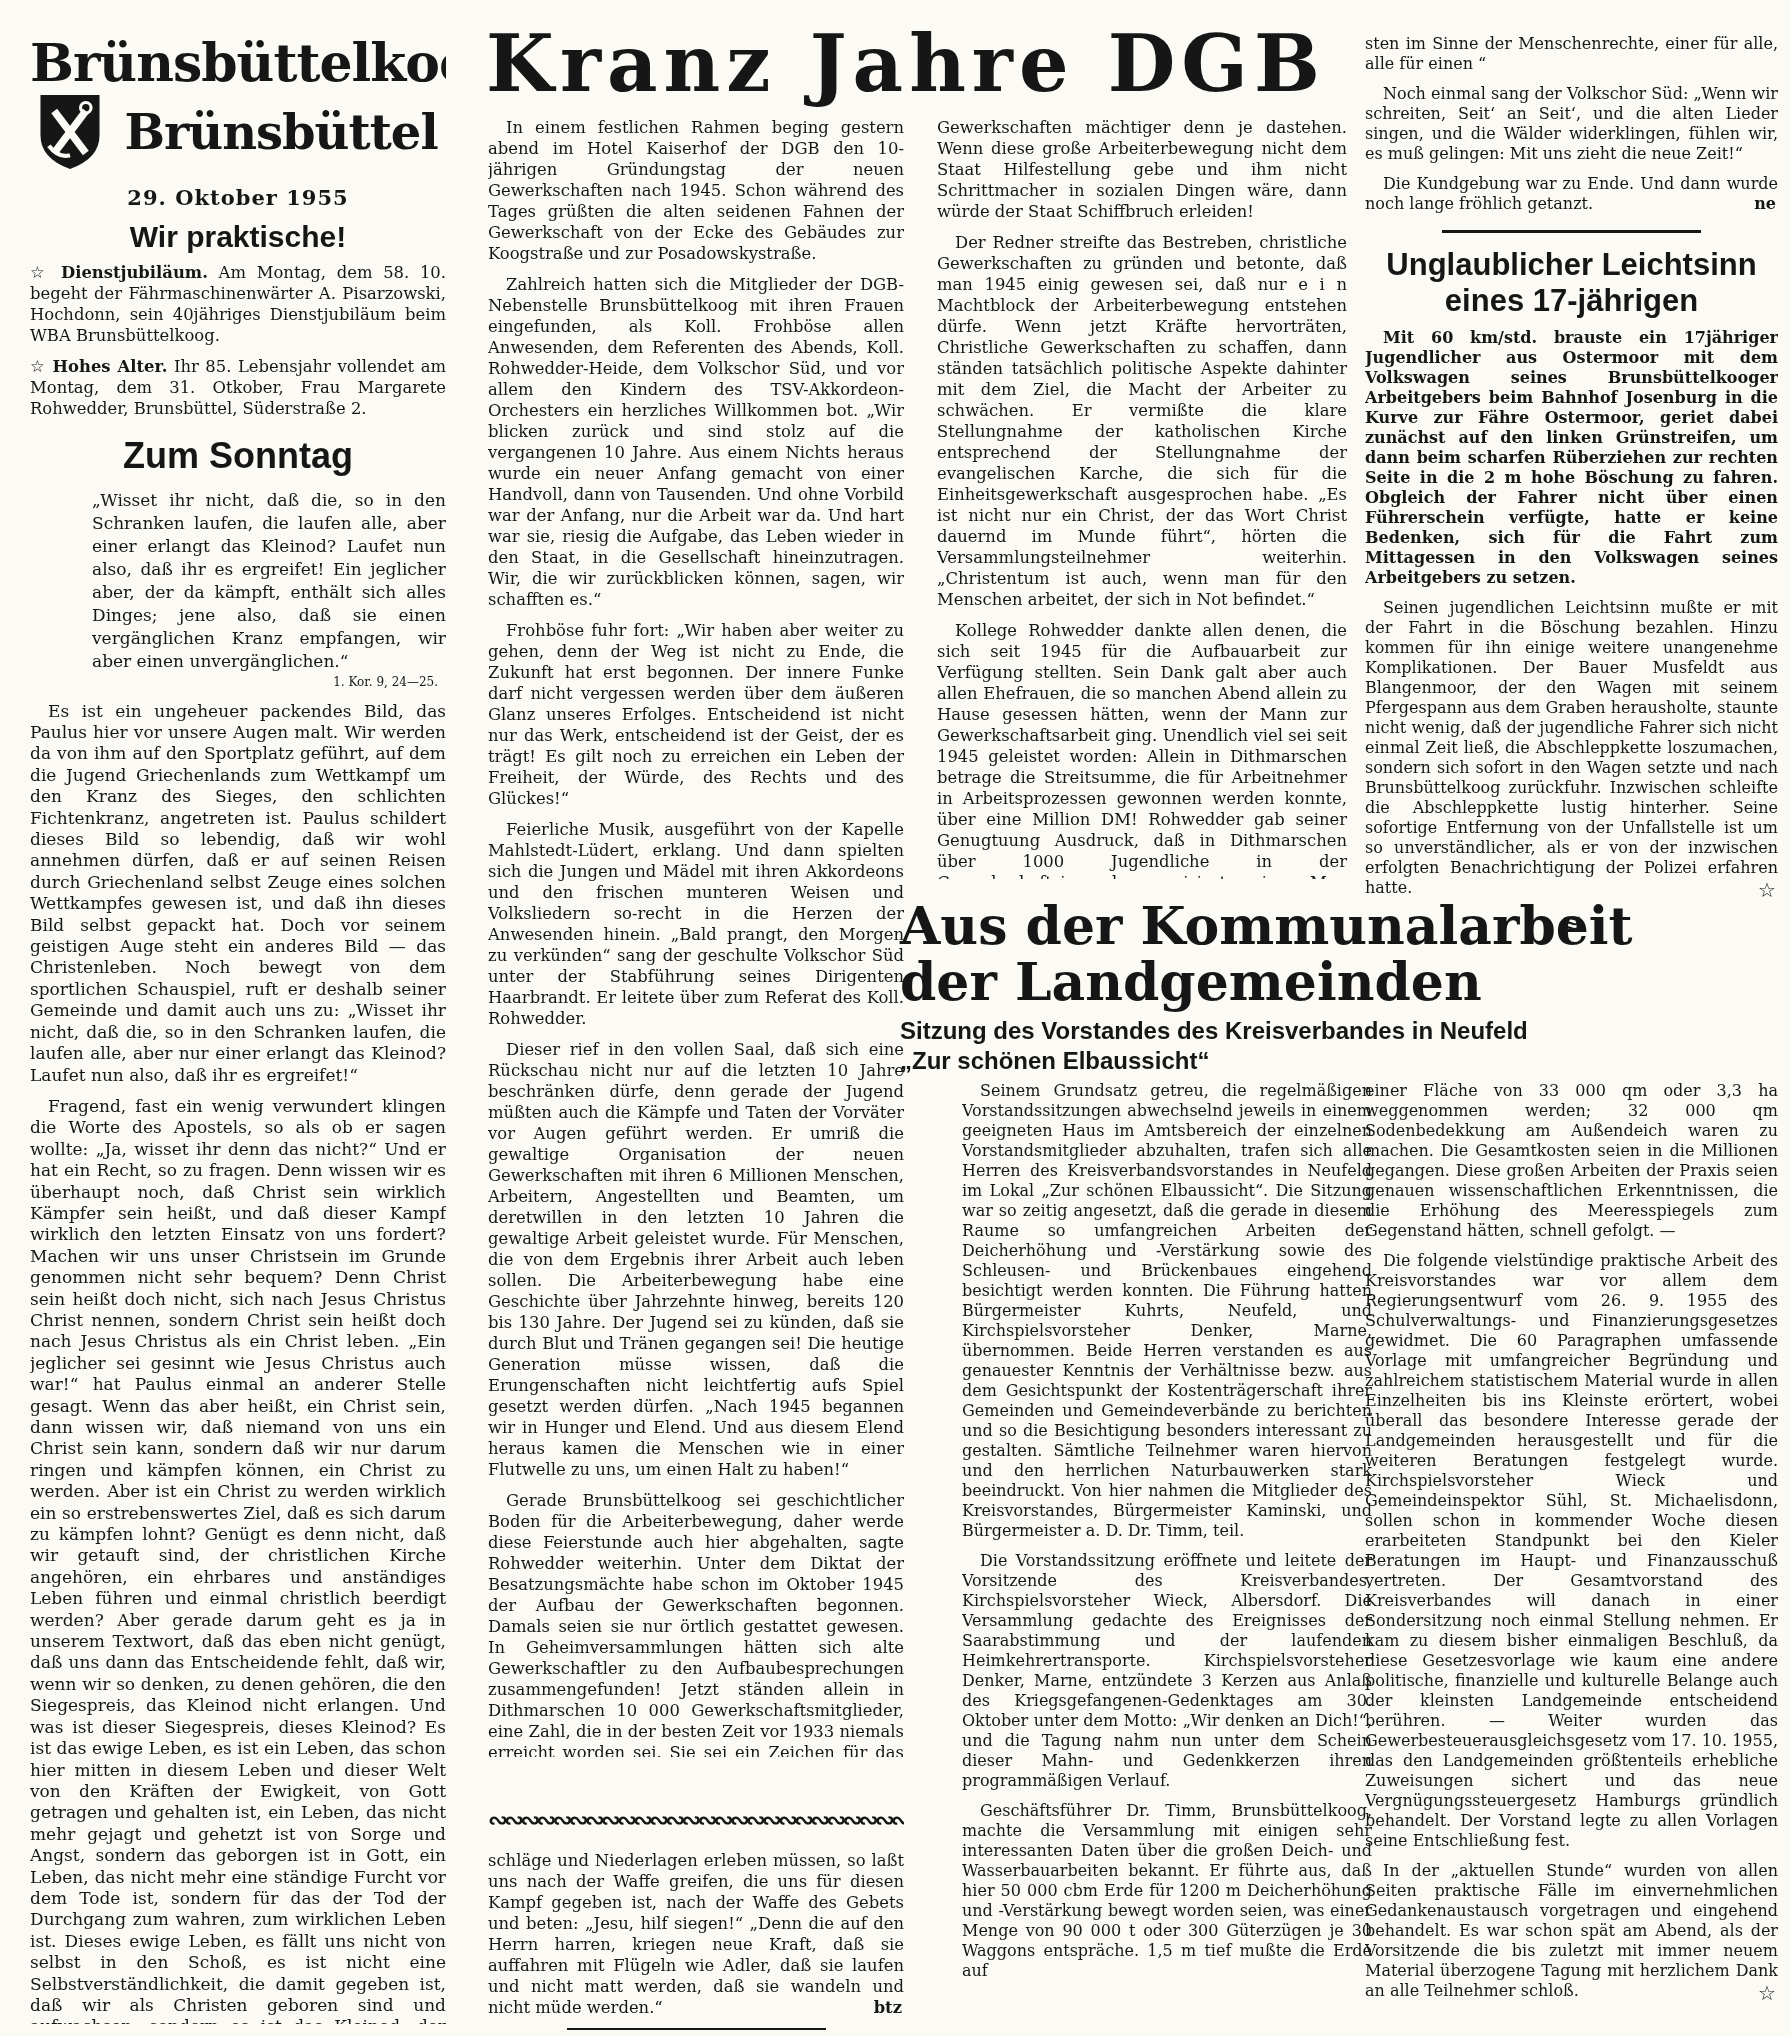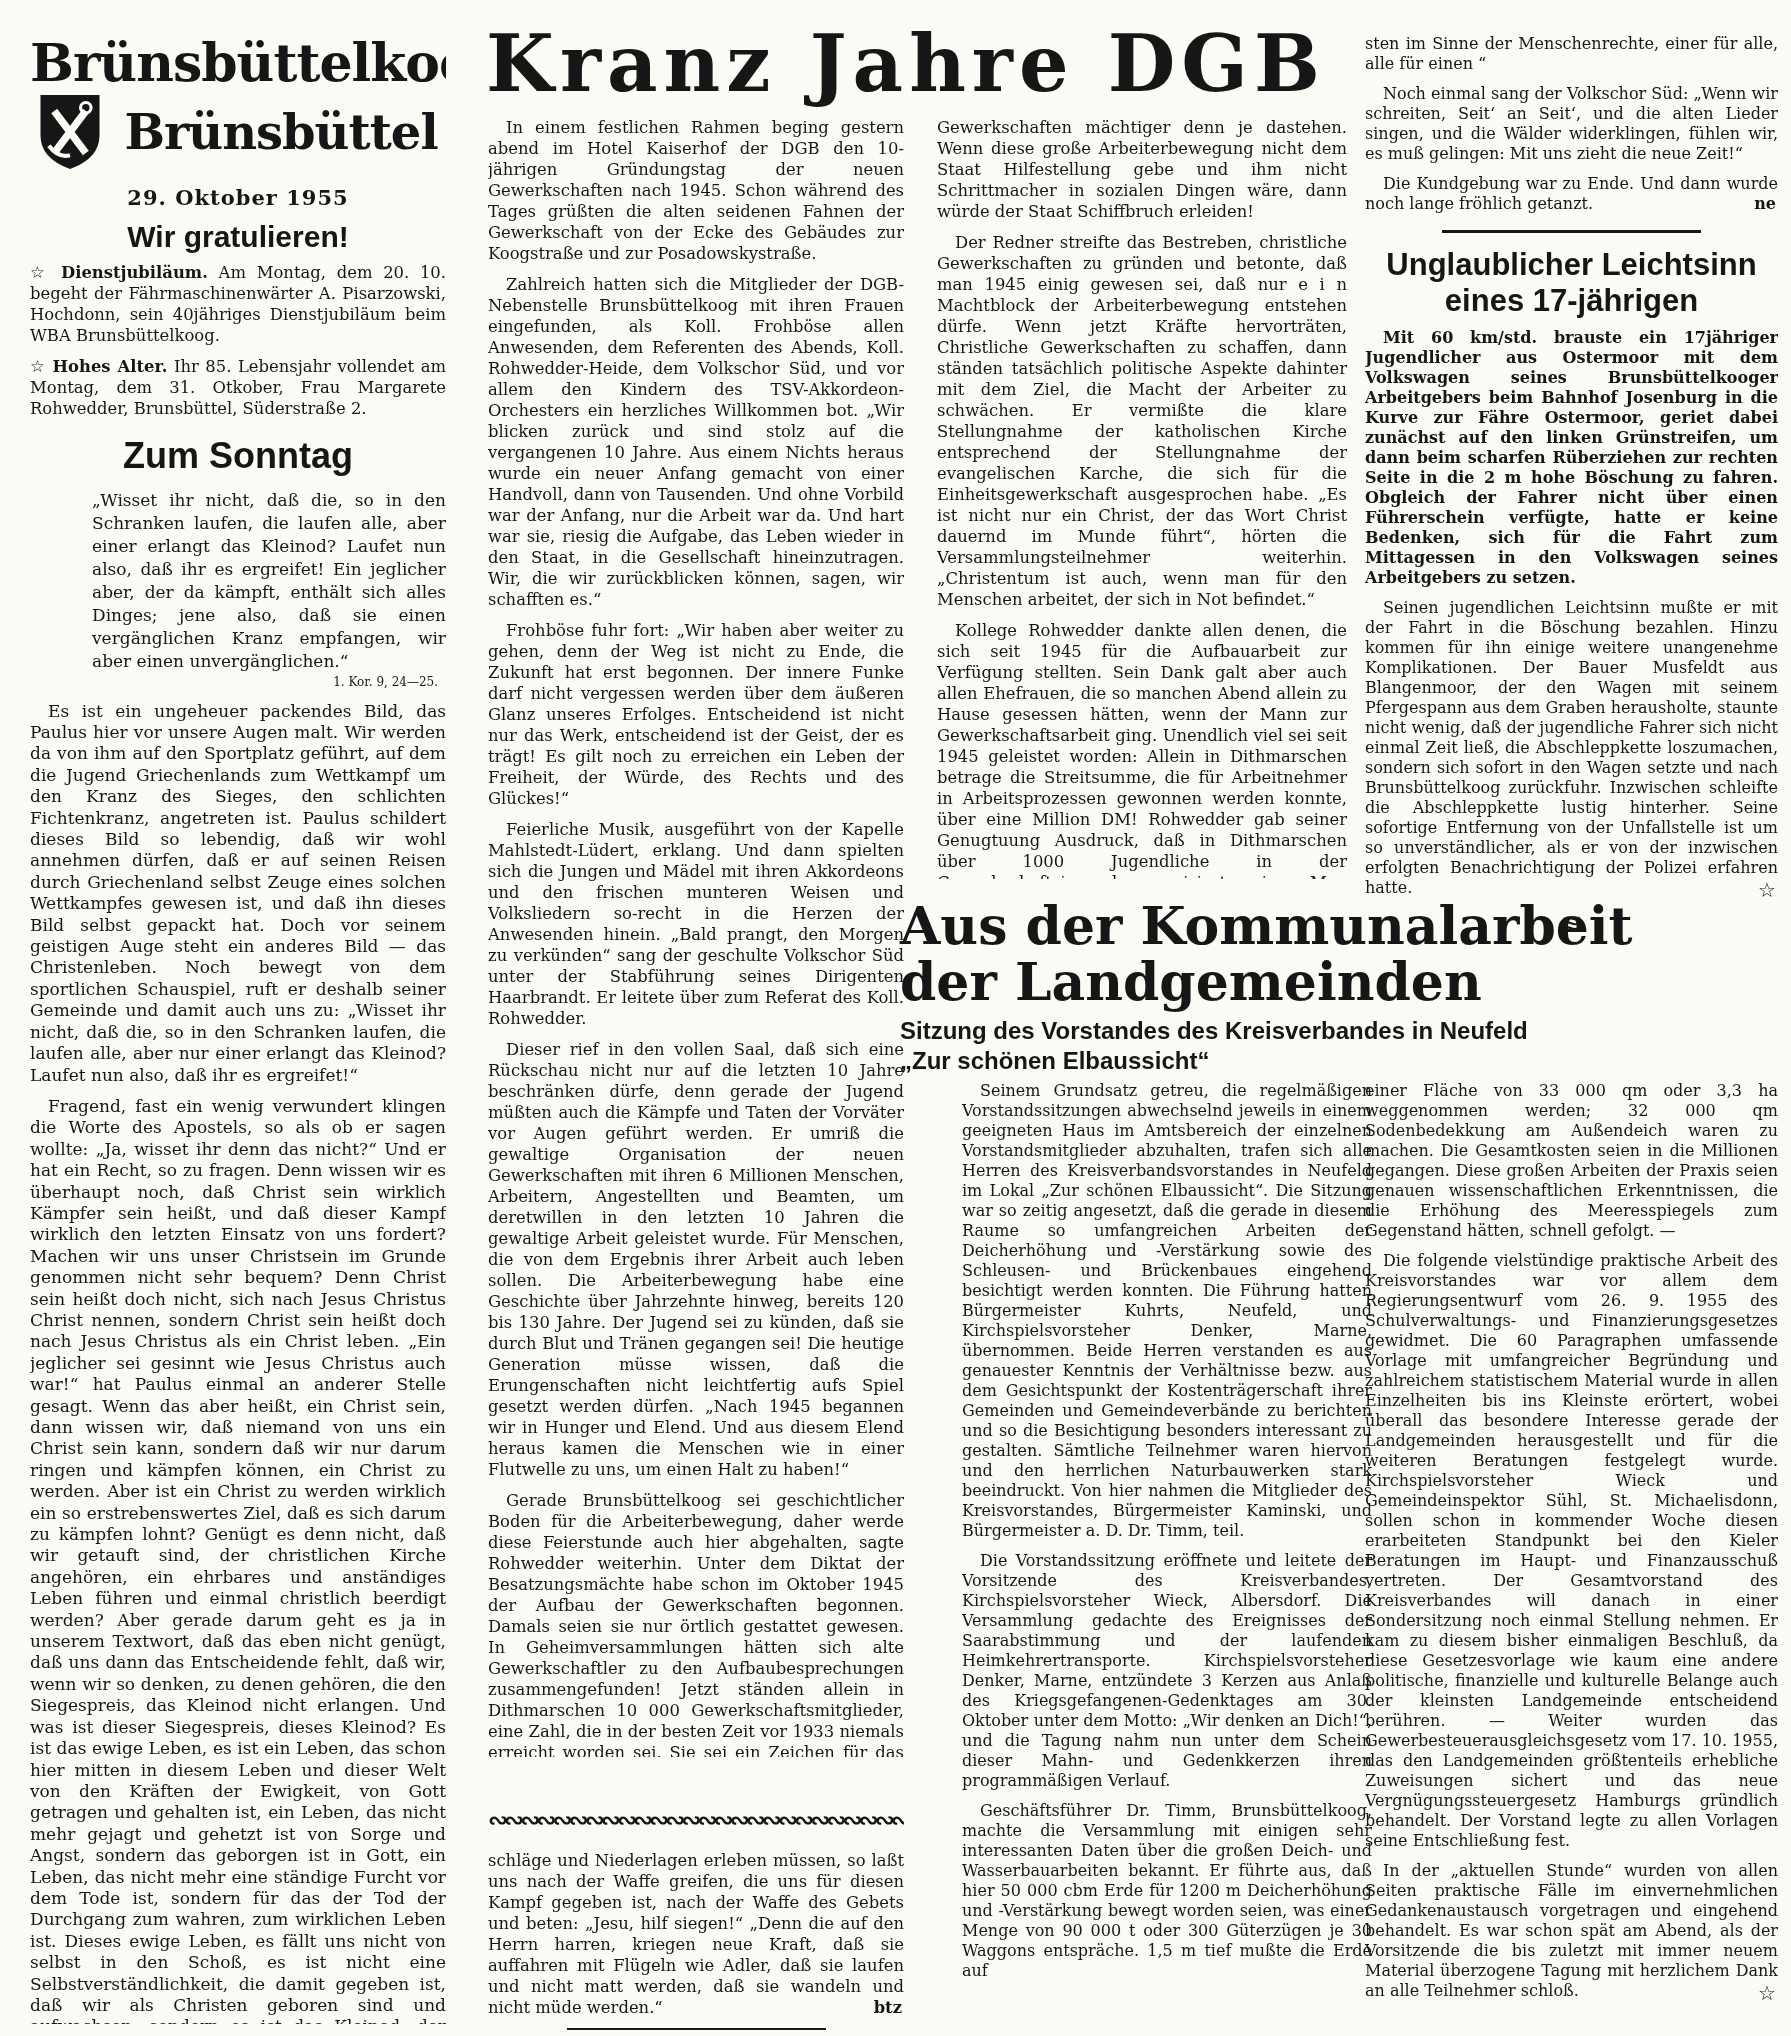--- a/index.html
+++ b/index.html
@@ -77,24 +77,24 @@
         <span class="t">Brünsbüttel</span>
         <svg class="svgicon" width="42" height="38" viewBox="0 0 42 38">
           <polygon points="42,5 0,1 0,9" fill="#161616"></polygon>
           <polygon points="42,18 0,14 0,22" fill="#161616"></polygon>
           <polygon points="42,31 0,27 0,35" fill="#161616"></polygon>
         </svg>
       </div>
     </div>
     <div class="dateline">29. Oktober 1955</div>
 
-    <h2 class="h-sans h-gratulieren">Wir gratulieren!</h2>
+    <h2 class="h-sans h-gratulieren">Wir praktische!</h2>
     <p class="news-item"><span class="star">☆</span>
       <b>Dienstjubiläum.</b>
-      <span>Am Montag, dem 20. 10. begeht der Fährmaschinenwärter A. Pisarzowski, Hochdonn, sein 40jähriges Dienstjubiläum beim WBA Brunsbüttelkoog.</span></p>
+      <span>Am Montag, dem 58. 10. begeht der Fährmaschinenwärter A. Pisarzowski, Hochdonn, sein 40jähriges Dienstjubiläum beim WBA Brunsbüttelkoog.</span></p>
     <p class="news-item"><span class="star">☆</span>
       <b>Hohes Alter.</b>
       <span>Ihr 85. Lebensjahr vollendet am Montag, dem 31. Otkober, Frau Margarete Rohwedder, Brunsbüttel, Süderstraße 2.</span></p>
 
     <h2 class="h-sans h-sonntag">Zum Sonntag</h2>
     <div class="quoteblock">
       <p>„Wisset ihr nicht, daß die, so in den Schranken laufen, die laufen alle, aber einer erlangt das Kleinod? Laufet nun also, daß ihr es ergreifet! Ein jeglicher aber, der da kämpft, enthält sich alles Dinges; jene also, daß sie einen vergänglichen Kranz empfangen, wir aber einen unvergänglichen.“</p>
     </div>
     <div class="attribution">1. Kor. 9, 24—25.</div>
 

